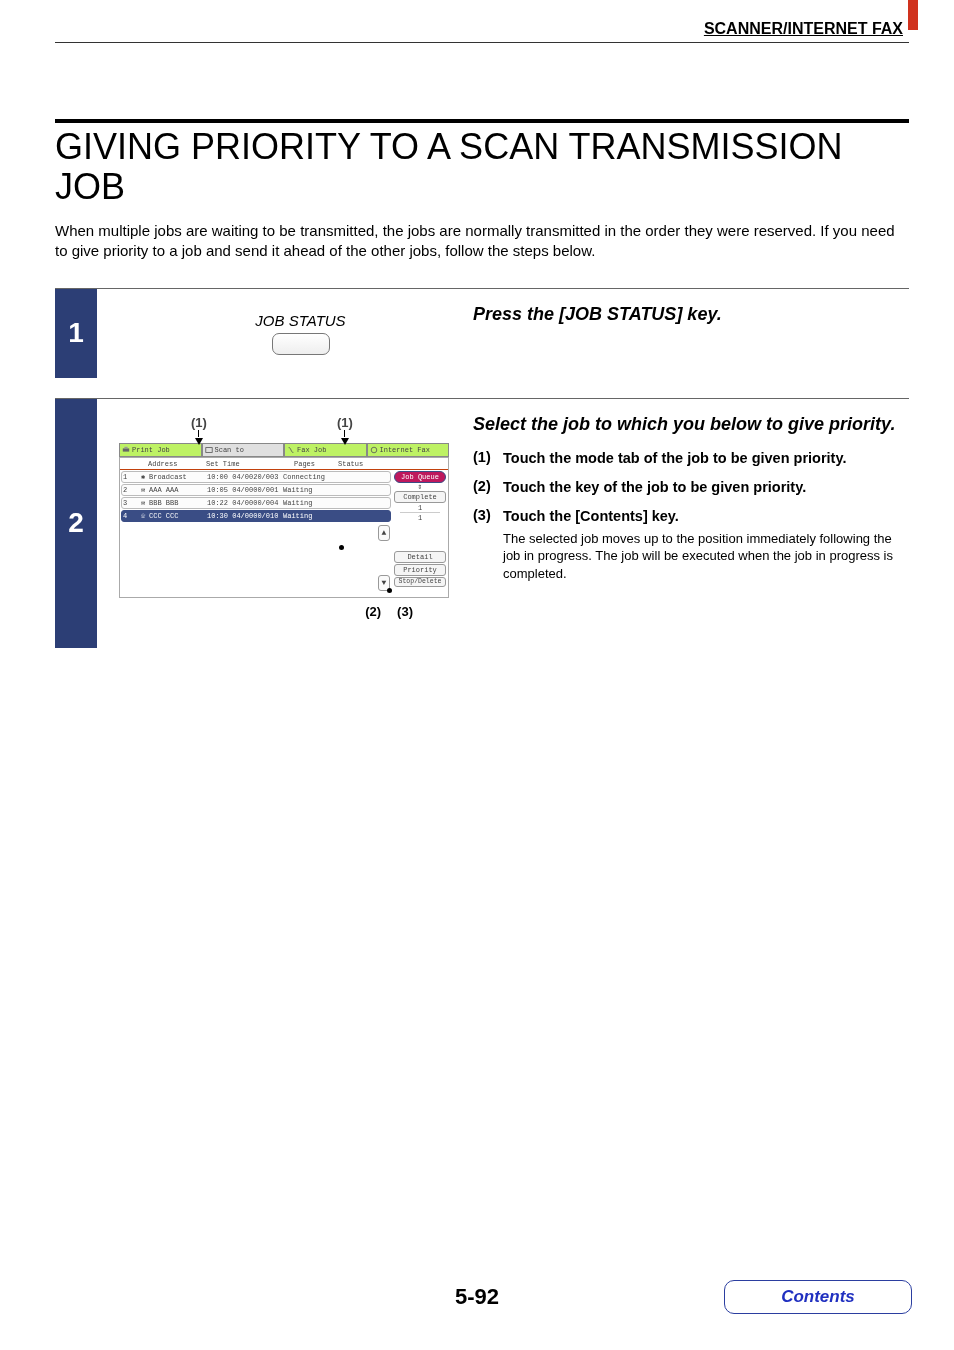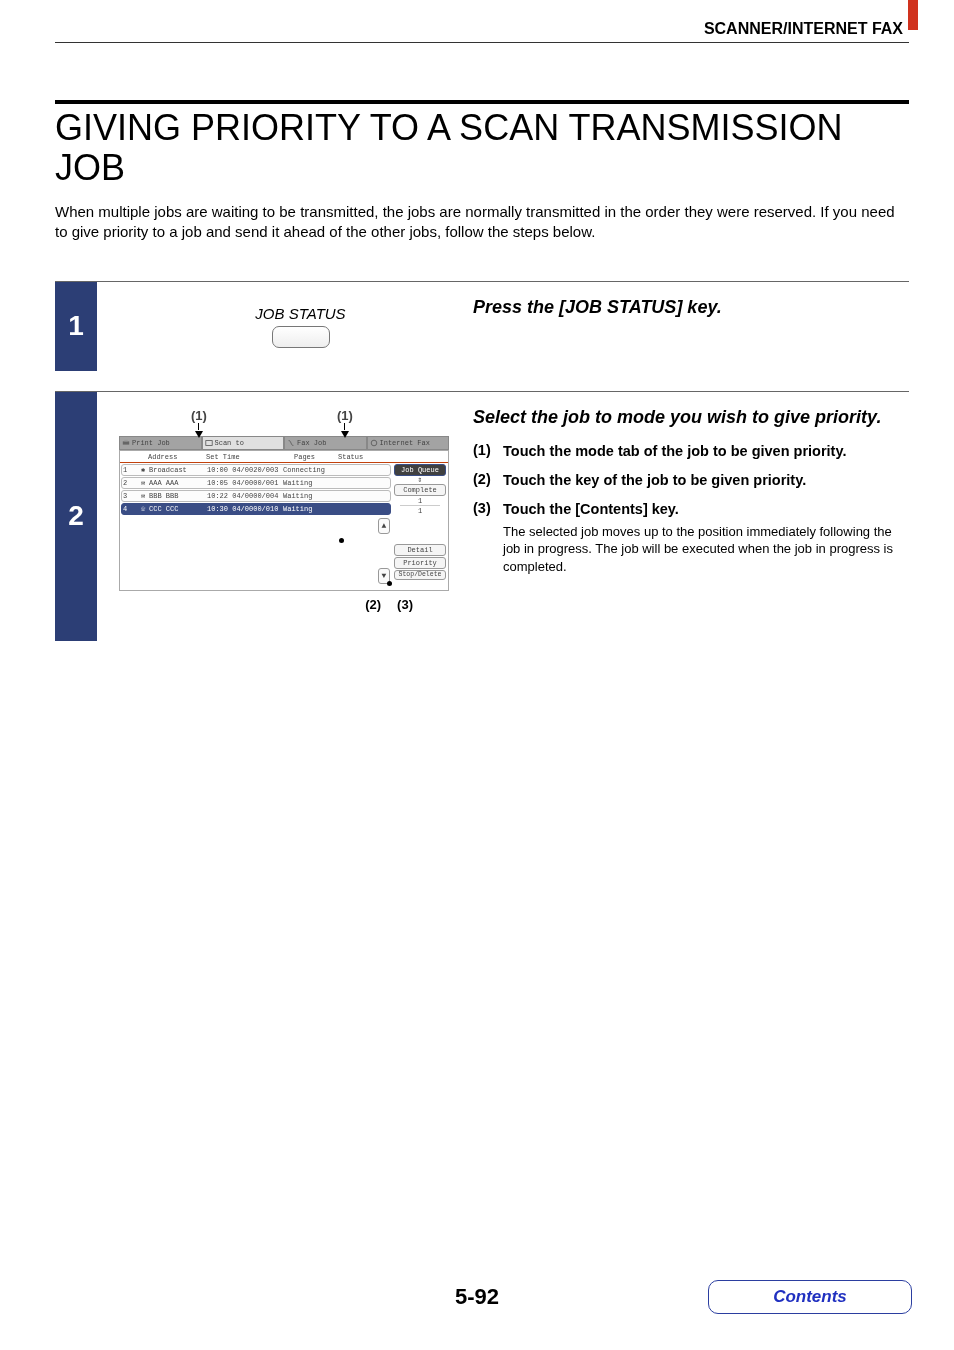--- a/index.html
+++ b/index.html
@@ -13,21 +13,22 @@
     position: relative;
   }
   .page {
     padding: 20px 45px 0 55px;
   }
   .header-bar {
     display: flex;
     align-items: flex-start;
     border-bottom: 1px solid #333;
     padding-bottom: 4px;
-    margin-bottom: 57px;
+    margin-bottom: 76px;
+    text-decoration: underline;
   }
   .header-title {
     font-weight: bold;
     font-size: 16px;
     margin-left: auto;
     padding-right: 6px;
   }
   .red-strip {
     position: absolute;
     top: 0;
@@ -42,21 +43,21 @@
   }
   .main-title {
     font-size: 36px;
     font-weight: normal;
     margin: 4px 0 10px 0;
     line-height: 1.1;
   }
   .intro {
     font-size: 15px;
     line-height: 1.35;
-    margin-bottom: 38px;
+    margin-bottom: 26px;
   }
   .step-block {
     border-top: 1px solid #666;
     display: flex;
     align-items: stretch;
     margin-bottom: 20px;
     padding-top: 0;
   }
   .step-num {
     width: 42px;
@@ -148,21 +149,21 @@
 
   .tabs { display: flex; border-bottom: 1px solid #888; }
   .tab {
     flex: 1;
     border: 1px solid #888;
     border-bottom: none;
     padding: 2px 2px;
     display: flex;
     align-items: center;
     gap: 2px;
-    background: #a3a3a3;
+    background: #bef264;
   }
   .tab.active { background: #e0e0e0; }
   .cols {
     display: grid;
     grid-template-columns: 14px 12px 58px 88px 44px 56px;
     padding: 2px 0 1px 2px;
     border-bottom: 1px solid #c2410c;
   }
   .cols span { font-size: 7px; overflow:hidden; white-space:nowrap; }
   .table-area { display:flex; }
@@ -183,21 +184,21 @@
   .row .ico { text-align:center; }
   .mini-btn {
     border: 1px solid #999;
     border-radius: 3px;
     font-size: 7px;
     text-align: center;
     padding: 1px 0;
     margin: 1px 0;
     background: #f5f5f5;
   }
-  .mini-btn.active { background: #404040; color:#fff; border-color:#3a4d85; }
+  .mini-btn.active { background: #be185d; color:#fff; border-color:#3a4d85;border-radius:6px; }
   .mini-btn.line2 { line-height: 0.9; font-size:6.5px; }
   .scroll-col {
     width: 16px;
     display:flex;
     flex-direction: column;
     gap: 20px;
     justify-content: space-between;
     padding: 2px;
     margin-left: auto;
   }
@@ -239,21 +240,21 @@
     bottom: 40px;
     left: 0; right: 0;
     text-align: center;
     font-size: 22px;
     font-weight: bold;
   }
   .contents-btn {
     position: absolute;
     bottom: 36px;
     right: 42px;
-    width: 204px;
+    width: 188px;
     padding: 6px 0;
     border: 1.5px solid #2b3ea0;
     border-radius: 10px;
     text-align: center;
     color: #2030c0;
     font-weight: bold;
     font-style: italic;
     font-size: 17px;
     background: #fff;
   }
@@ -407,21 +408,21 @@
 
       <div class="lower-callouts">
         <div class="lc-inner">
           <span>(2)</span>
           <span>(3)</span>
         </div>
       </div>
 
     </div>
     <div class="step-right">
-      <div class="step-heading">Select the job to mode you wish to give priority.</div>
+      <div class="step-heading">Select the job to which you below to give priority.</div>
       <ul class="instr-list">
         <li class="instr-item">
           <span class="instr-num">(1)</span>
           <span class="instr-text">Touch the mode tab of the job to be given priority.</span>
         </li>
         <li class="instr-item">
           <span class="instr-num">(2)</span>
           <span class="instr-text">Touch the key of the job to be given priority.</span>
         </li>
         <li class="instr-item" style="margin-bottom:2px;">

